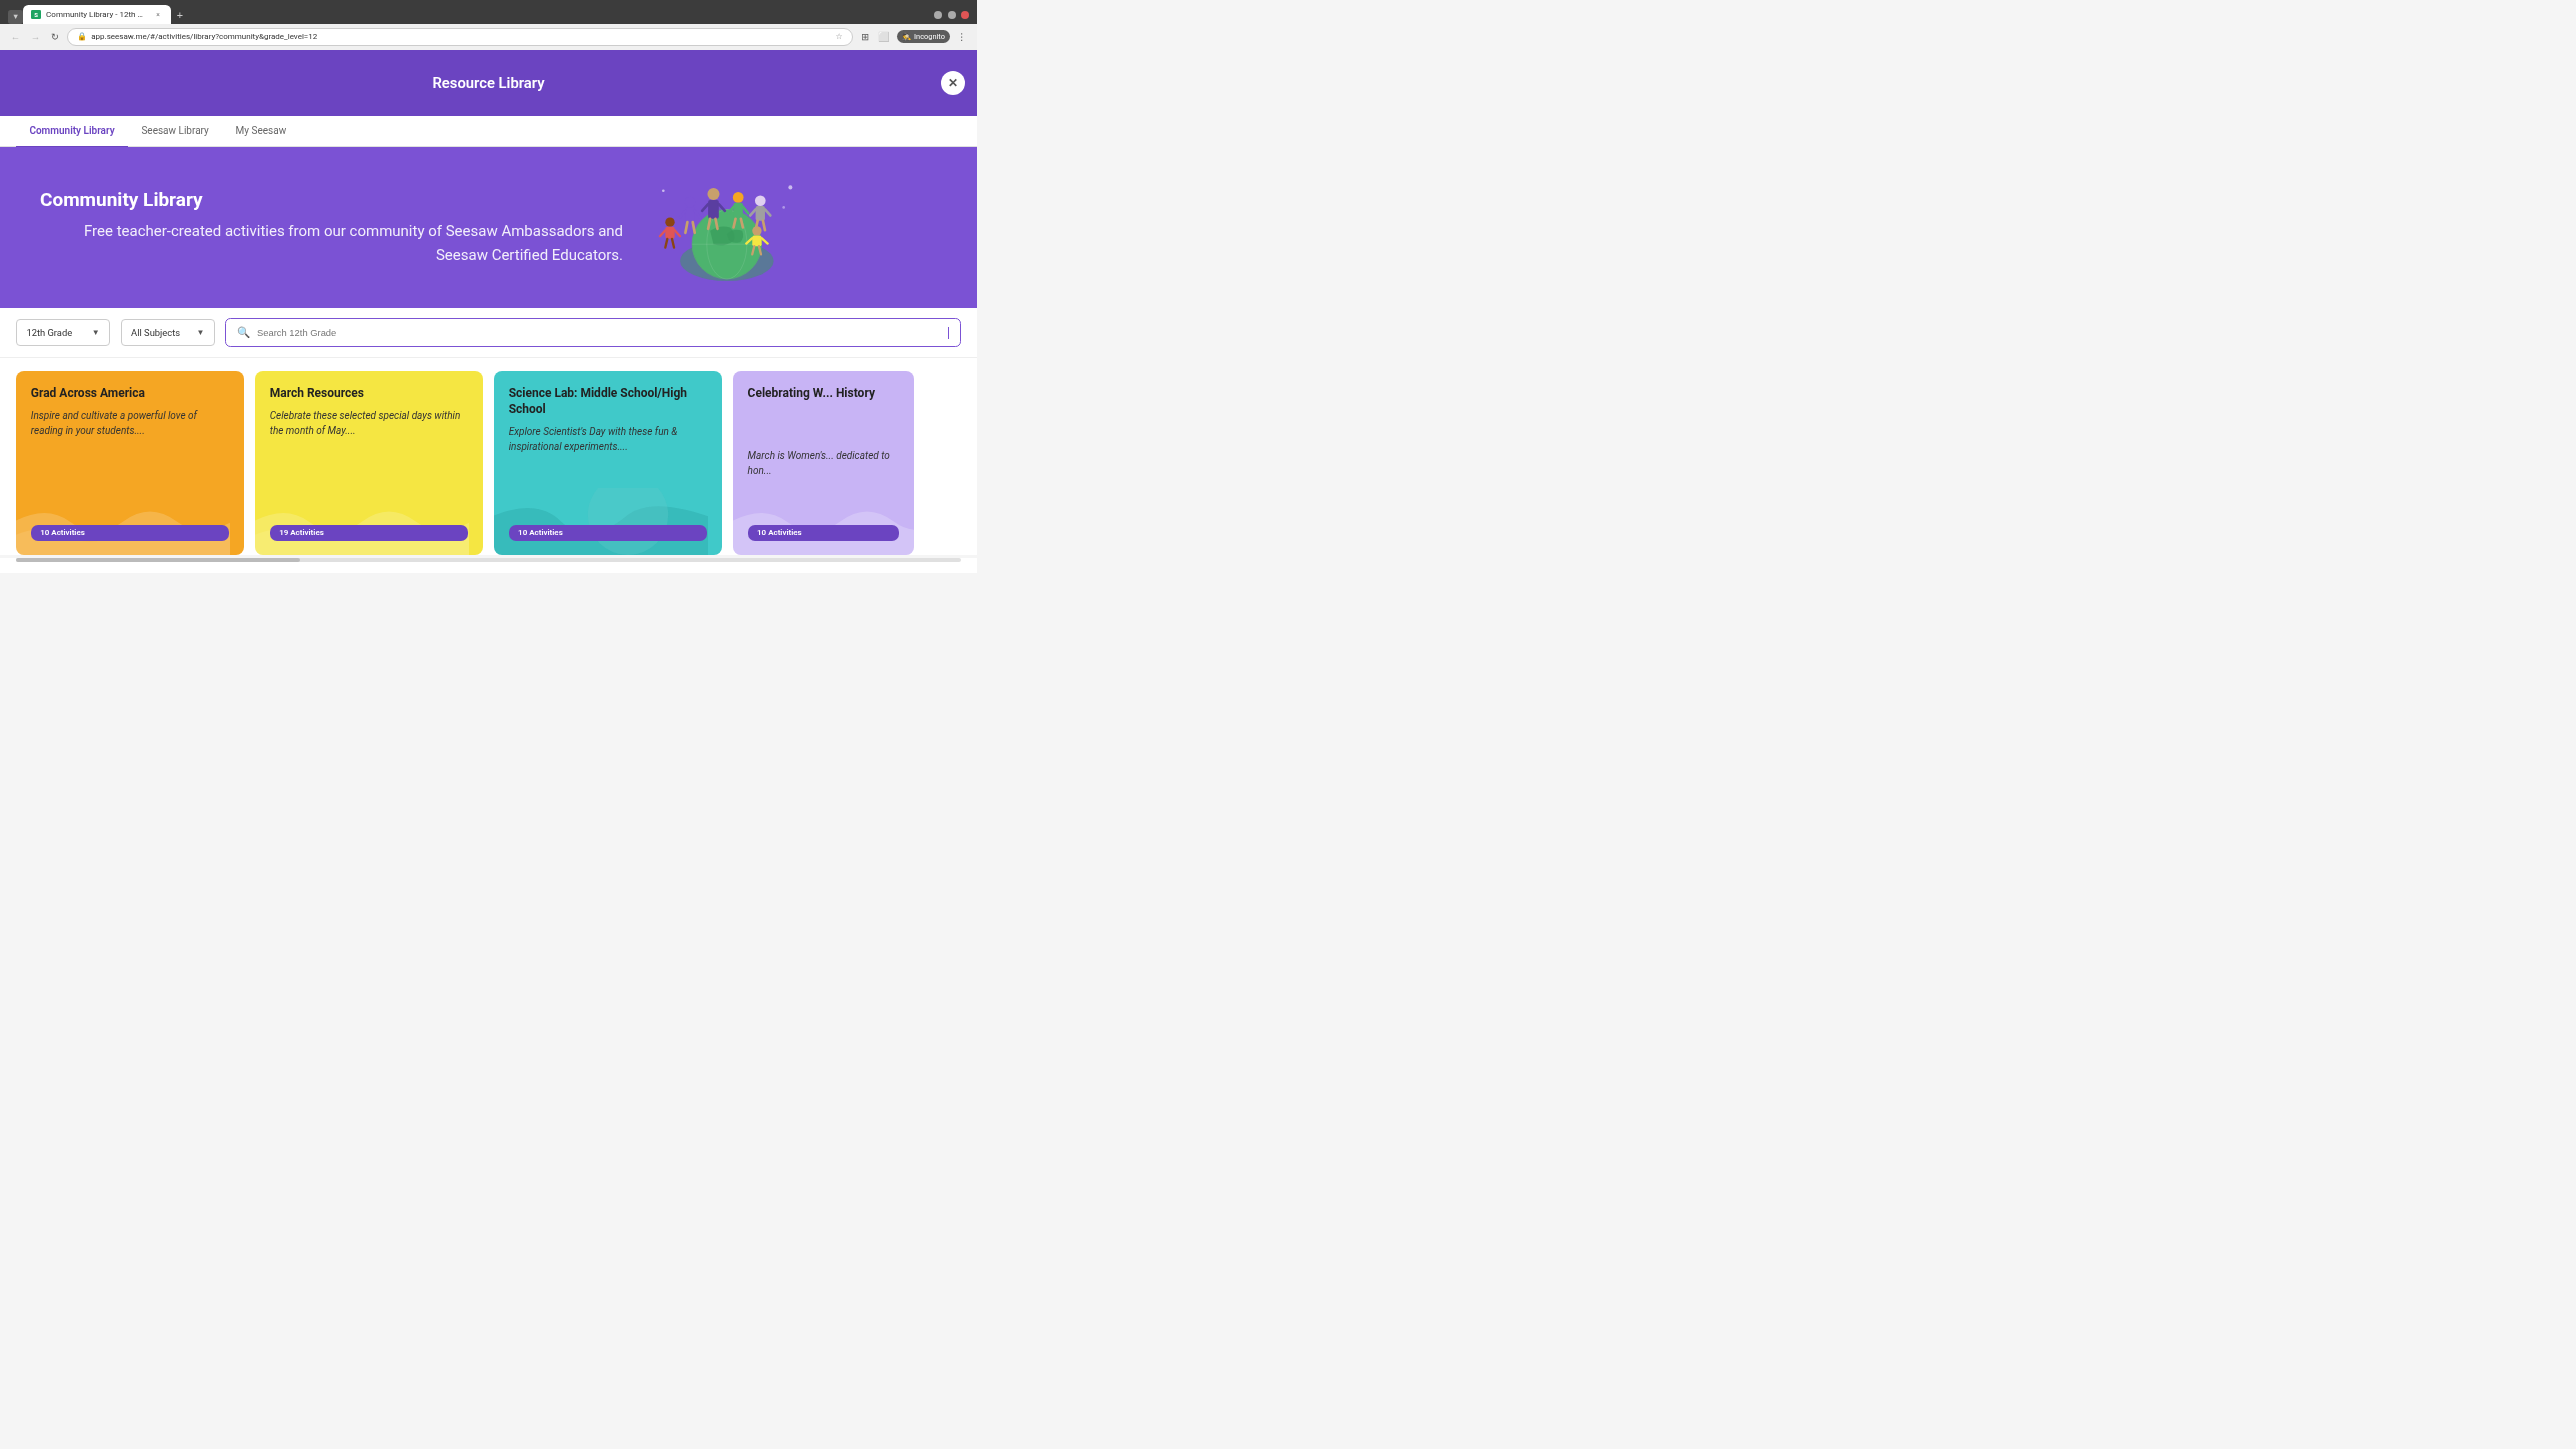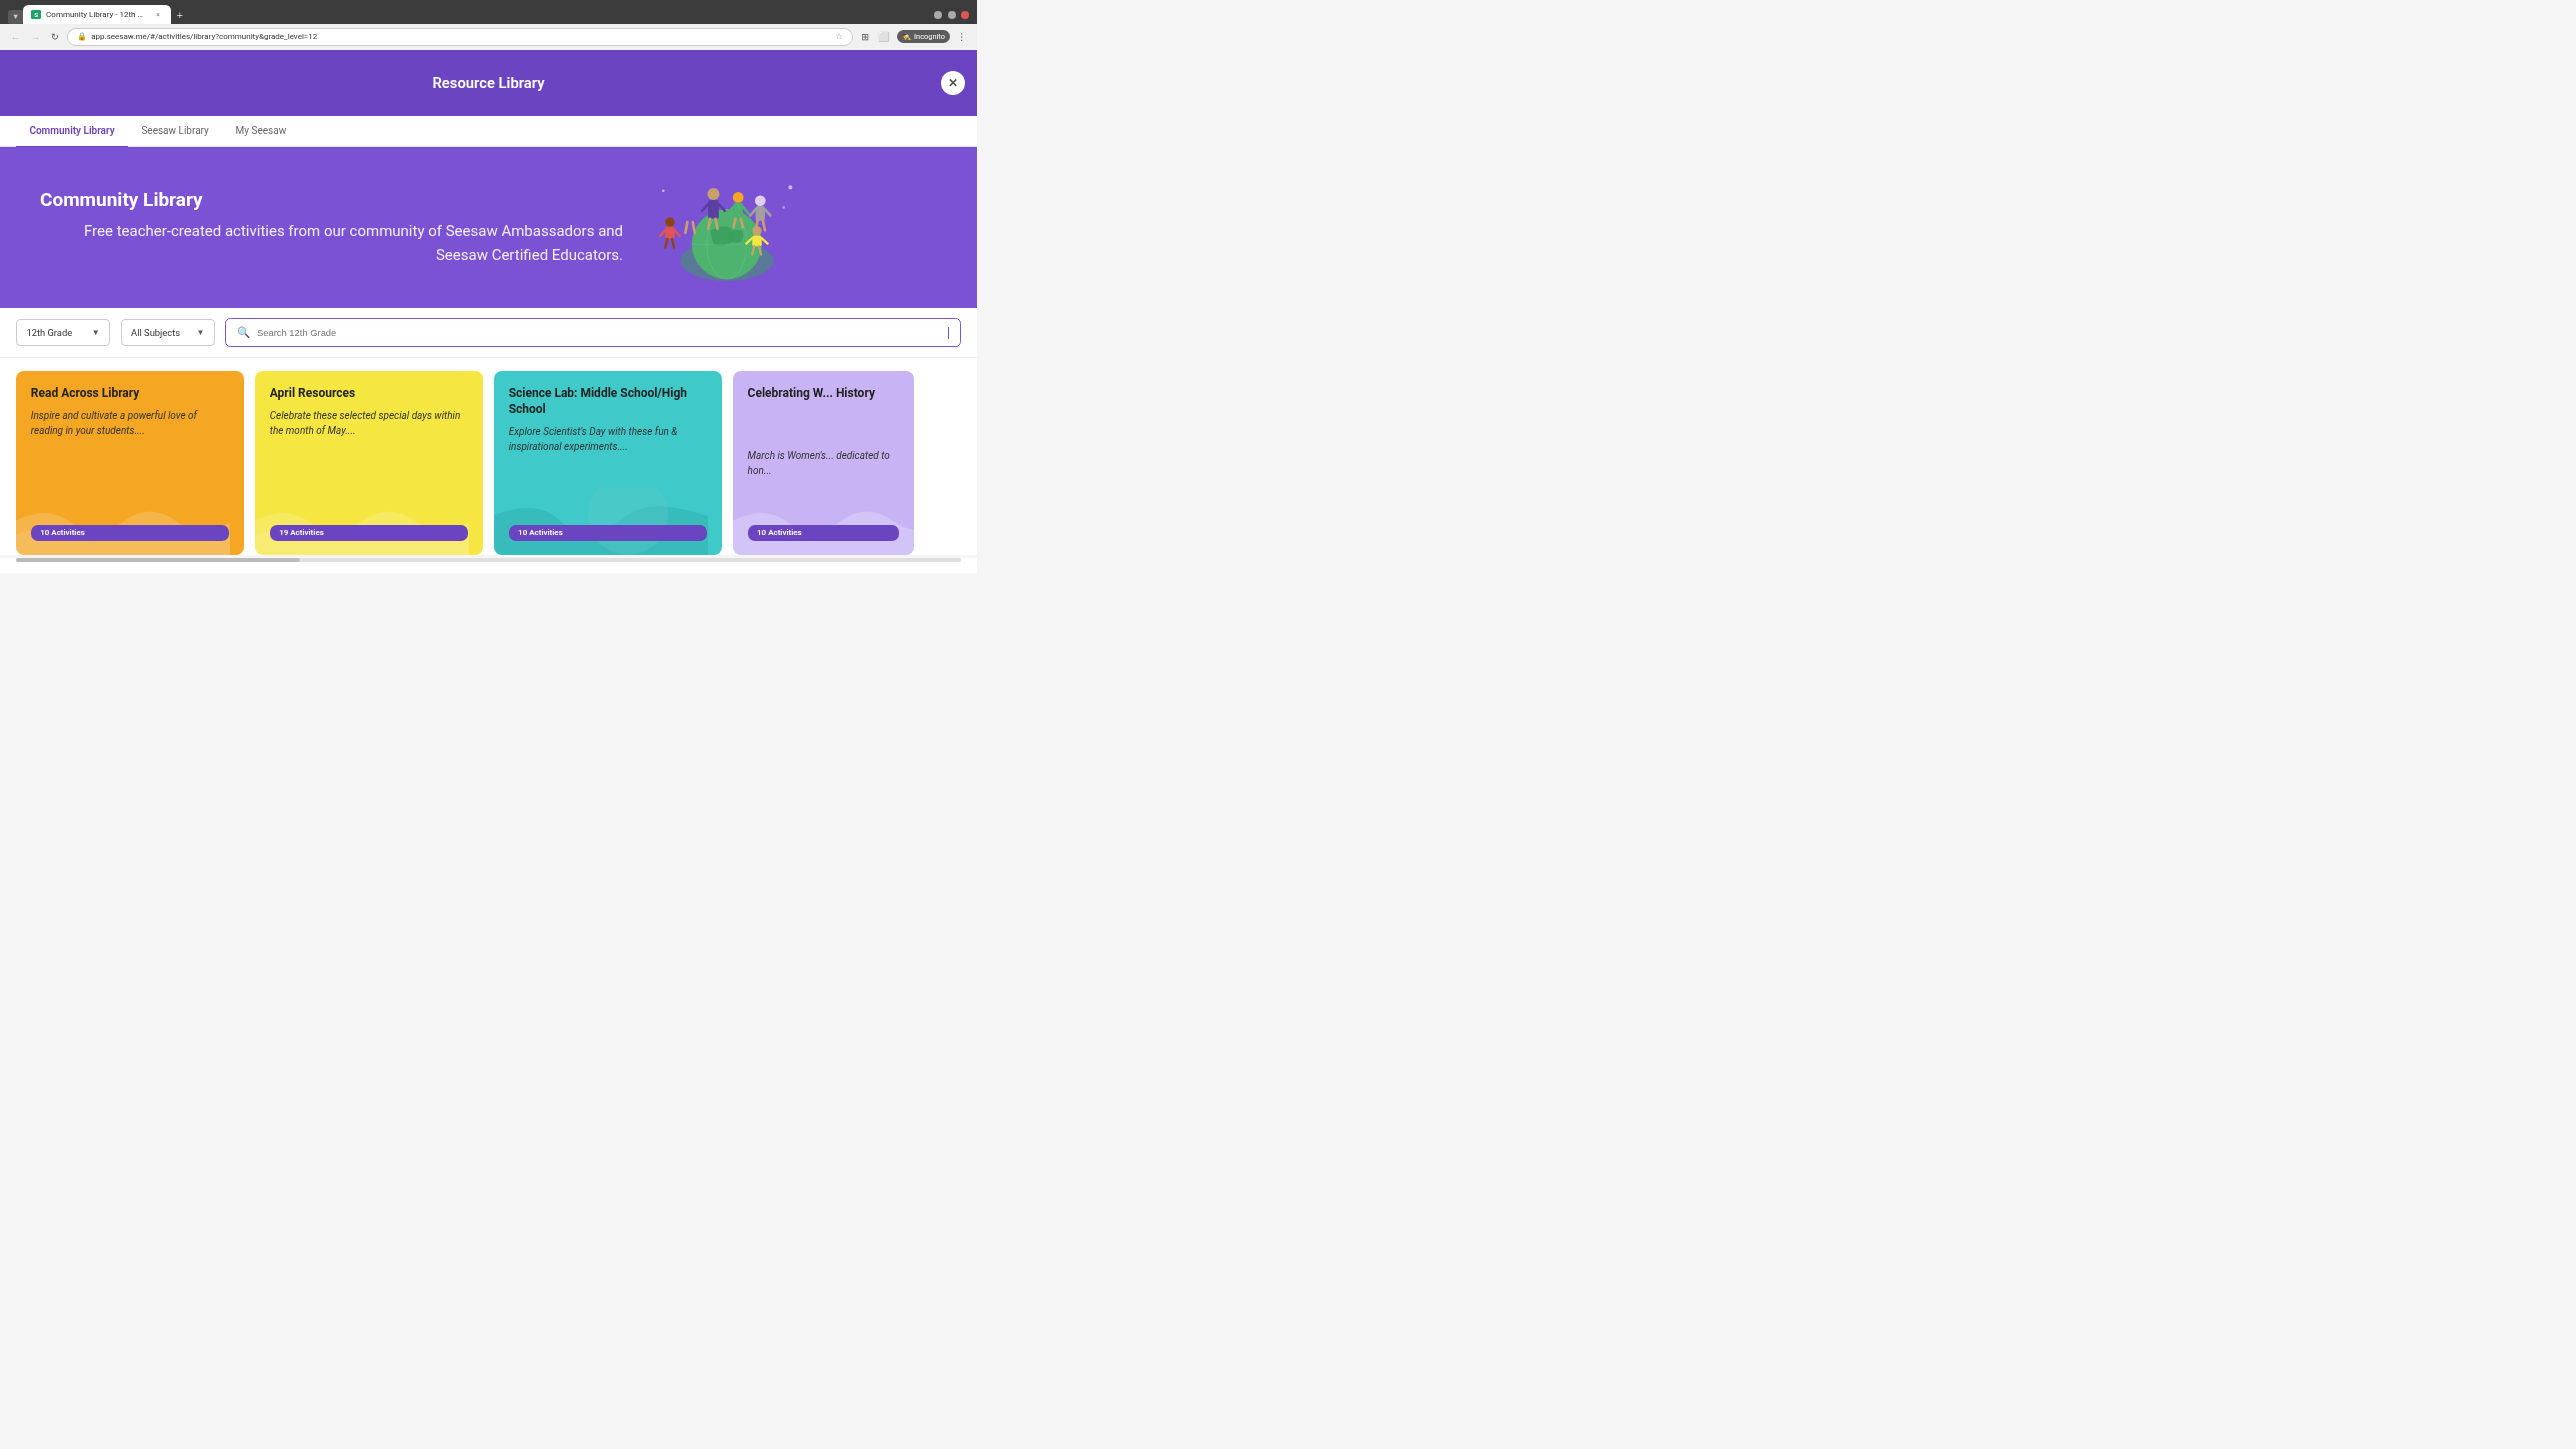--- a/index.html
+++ b/index.html
@@ -504,31 +504,31 @@
   <div class="search-box">
     <span class="search-icon">🔍</span>
     <input class="search-input" type="text" placeholder="Search 12th Grade" style="">
     <span class="search-cursor"></span>
   </div>
 </div>
 
 <div class="cards-container">
 
   <div class="activity-card card-orange">
-    <h3 class="card-title">Read Across Library</h3>
+    <h3 class="card-title">Grad Across America</h3>
     <p class="card-desc">Inspire and cultivate a powerful love of reading in your students....</p>
     <span class="activities-badge">10 Activities</span>
     <svg class="squiggle-decoration" viewBox="0 0 320 100" preserveAspectRatio="none">
       <path d="M-20,60 Q40,20 80,50 Q120,80 160,50 Q200,20 240,50 Q280,80 340,40 L340,120 L-20,120 Z" fill="rgba(255,255,255,0.25)"></path>
       <path d="M-20,80 Q30,50 70,70 Q110,90 150,70 Q190,50 230,70 Q270,90 340,60 L340,120 L-20,120 Z" fill="rgba(255,255,255,0.15)"></path>
     </svg>
   </div>
 
   <div class="activity-card card-yellow">
-    <h3 class="card-title">April Resources</h3>
+    <h3 class="card-title">March Resources</h3>
     <p class="card-desc">Celebrate these selected special days within the month of May....</p>
     <span class="activities-badge">19 Activities</span>
     <svg class="squiggle-decoration" viewBox="0 0 320 100" preserveAspectRatio="none">
       <path d="M-20,60 Q40,20 80,50 Q120,80 160,50 Q200,20 240,50 Q280,80 340,40 L340,120 L-20,120 Z" fill="rgba(255,255,255,0.25)"></path>
       <path d="M-20,80 Q30,50 70,70 Q110,90 150,70 Q190,50 230,70 Q270,90 340,60 L340,120 L-20,120 Z" fill="rgba(255,255,255,0.15)"></path>
     </svg>
   </div>
 
   <div class="activity-card card-teal">
     <h3 class="card-title">Science Lab: Middle School/High School</h3>

